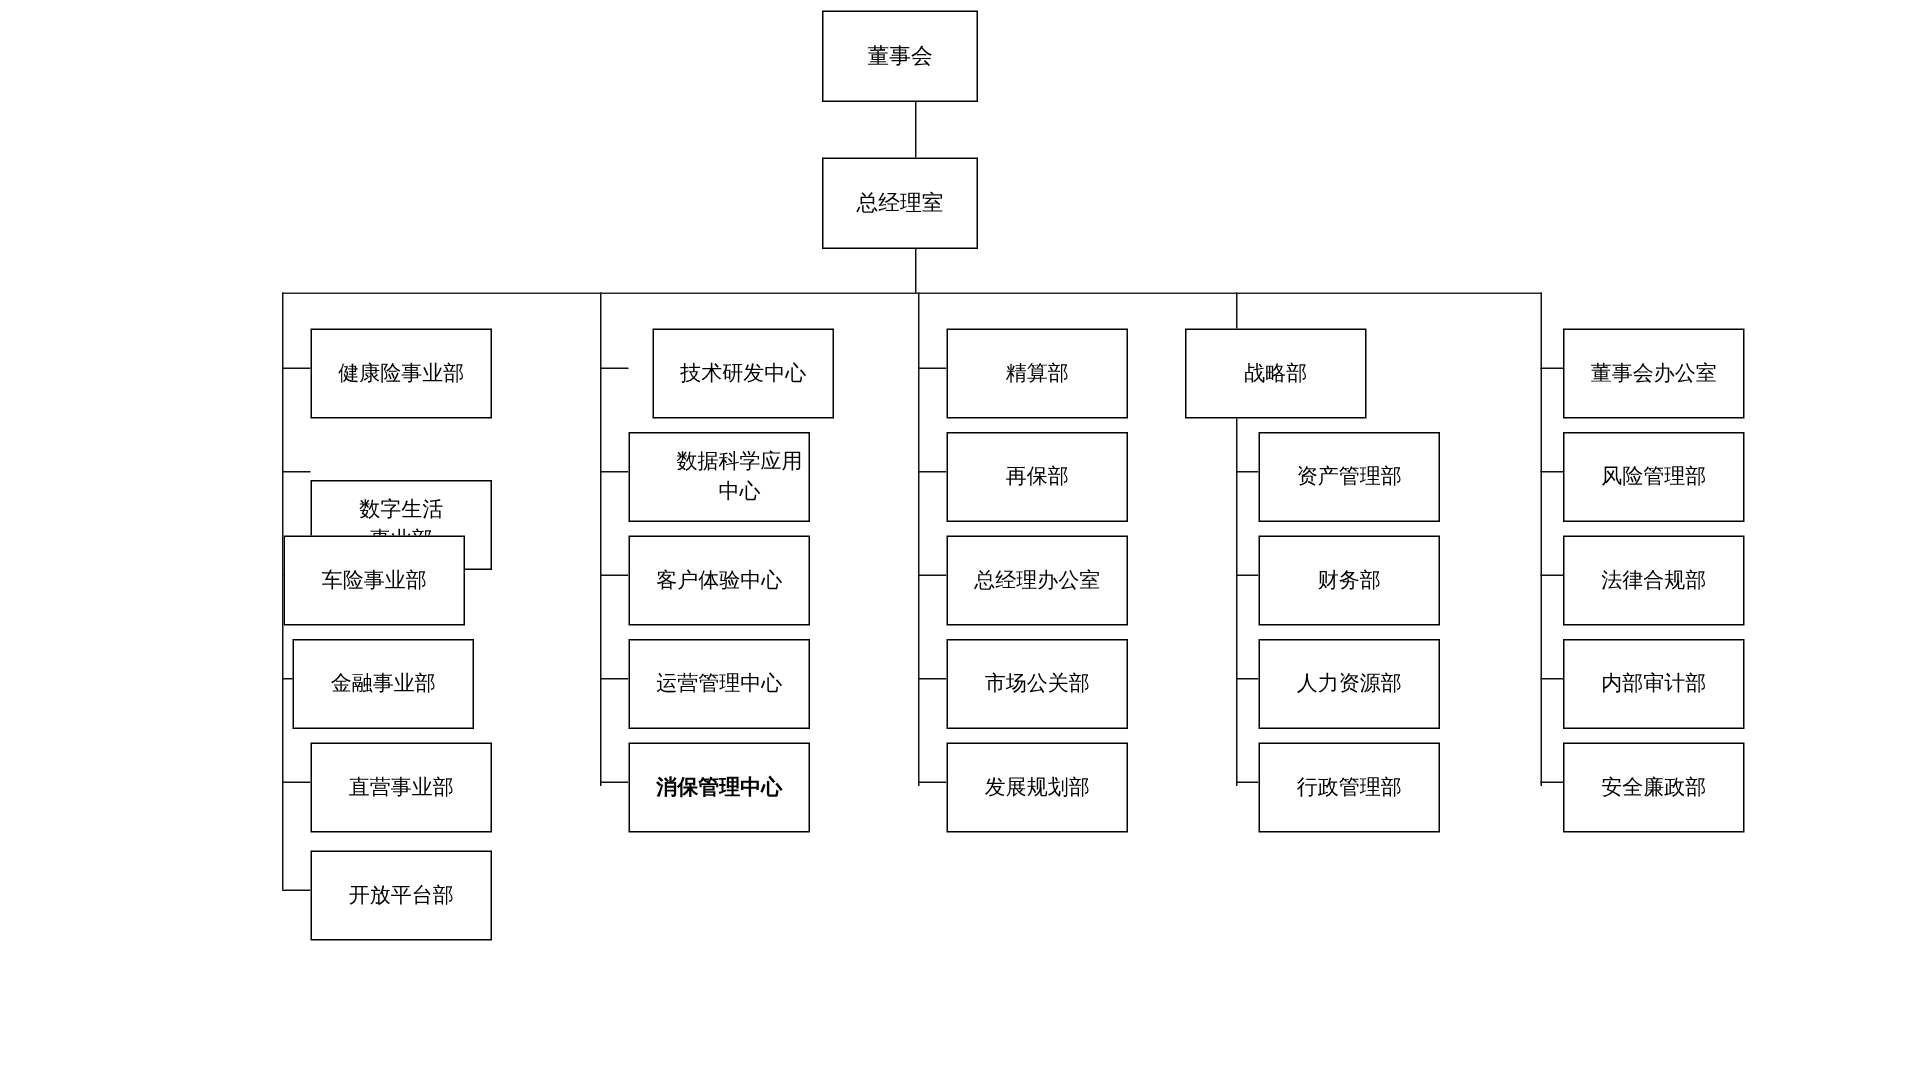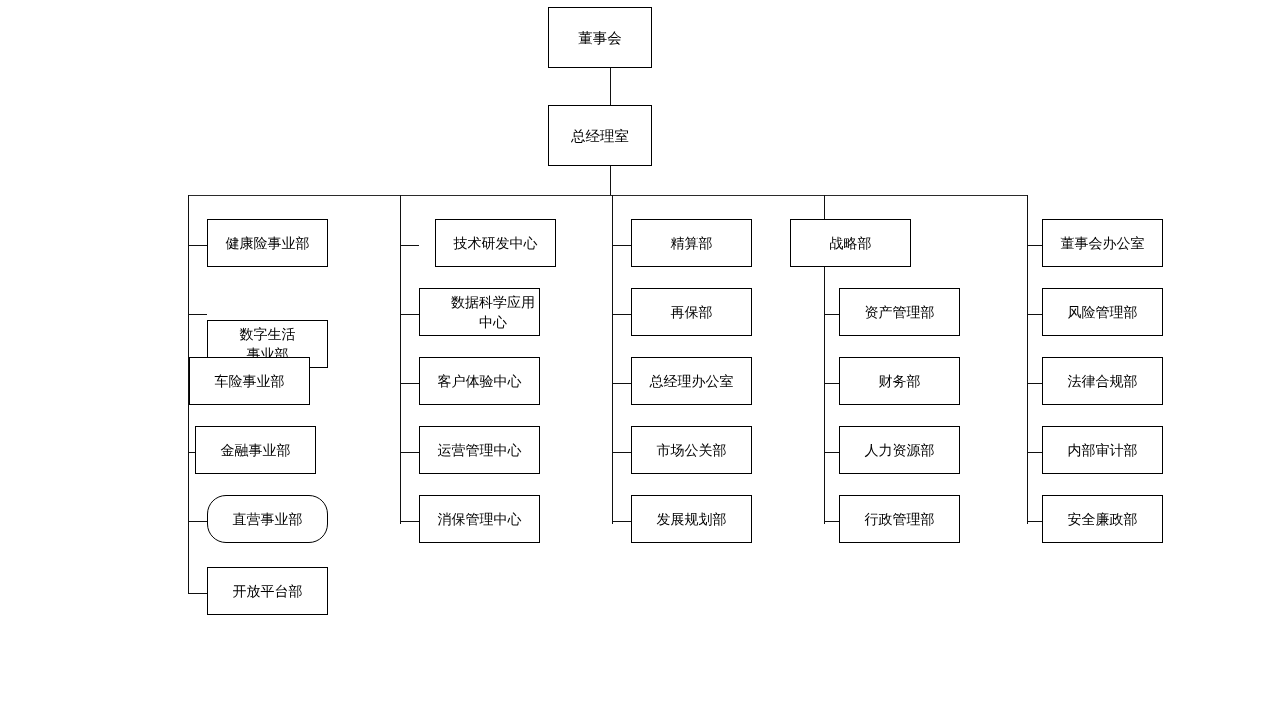--- a/index.html
+++ b/index.html
@@ -40,21 +40,21 @@
   }
 
   .node.top {
     width: 104px;
     height: 61px;
     font-size: 14.5px;
   }
 
   .node.leaf {
     width: 121px;
-    height: 48px;
+    height: 60px;
   }
 
   
   .line {
     position: absolute;
     background: #111111;
     z-index: 1;
   }
   .line.v { width: 1px; }
   .line.h { height: 1px; }
@@ -102,21 +102,21 @@
   <div class="node leaf" style="left:189px; top:357px;">
     <span>车险事业部</span>
   </div>
 
   <div class="line h" style="left:188px; top:452px; width:19px;"></div>
   <div class="node leaf" style="left:195px; top:426px;">
     <span>金融事业部</span>
   </div>
 
   <div class="line h" style="left:188px; top:521px; width:19px;"></div>
-  <div class="node leaf" style="left:207px; top:495px;border-radius:19px;">
+  <div class="node leaf" style="left:207px; top:495px;">
     <span>直营事业部</span>
   </div>
 
   <div class="line h" style="left:188px; top:593px; width:19px;"></div>
   <div class="node leaf" style="left:207px; top:567px;">
     <span>开放平台部</span>
   </div>
 
   <div class="line h" style="left:400px; top:245px; width:19px;"></div>
   <div class="node leaf" style="left:419px; top:219px;margin-left:16px;">
@@ -133,21 +133,21 @@
   <div class="node leaf" style="left:419px; top:357px;">
     <span>客户体验中心</span>
   </div>
 
   <div class="line h" style="left:400px; top:452px; width:19px;"></div>
   <div class="node leaf" style="left:419px; top:426px;">
     <span>运营管理中心</span>
   </div>
 
   <div class="line h" style="left:400px; top:521px; width:19px;"></div>
-  <div class="node leaf" style="left:419px; top:495px;">
+  <div class="node leaf" style="left:419px; top:495px;font-weight:bold;">
     <span>消保管理中心</span>
   </div>
 
   <div class="line h" style="left:612px; top:245px; width:19px;"></div>
   <div class="node leaf" style="left:631px; top:219px;">
     <span>精算部</span>
   </div>
 
   <div class="line h" style="left:612px; top:314px; width:19px;"></div>
   <div class="node leaf" style="left:631px; top:288px;">

